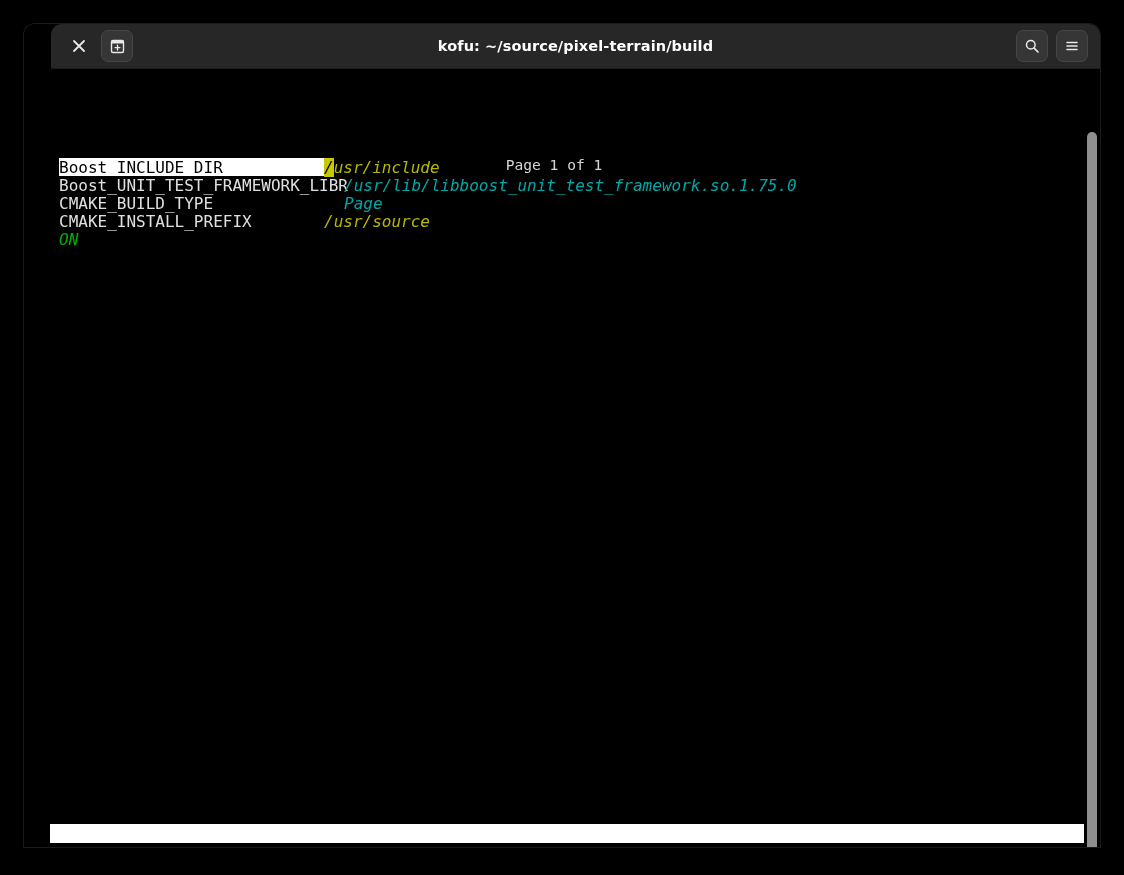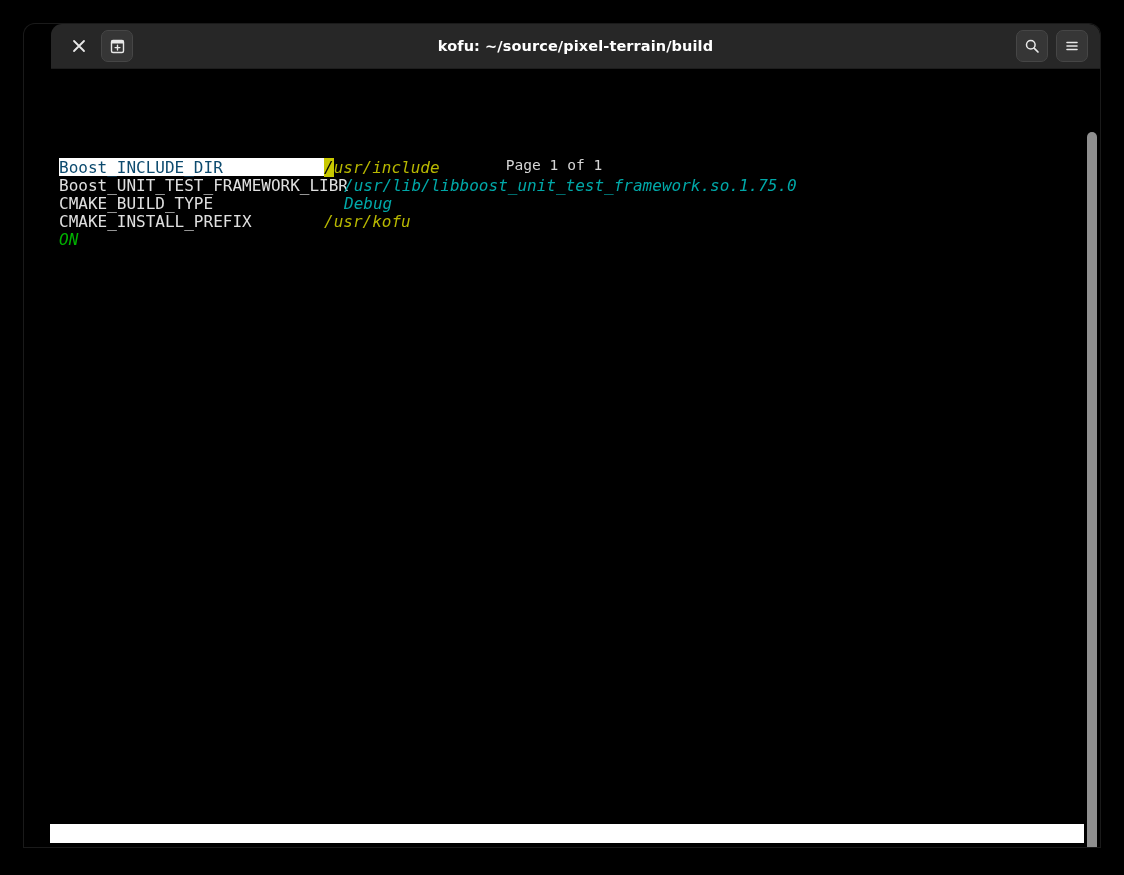--- a/index.html
+++ b/index.html
@@ -82,21 +82,21 @@
   }
 
   
   #terminal {
     position: relative;
     height: 779px;
     background: #000000;
     overflow: hidden;
   }
   .c-name     { color: #e0e0e0; }
-  .c-sel      { background: #ffffff; color: #0c4a6e; }
+  .c-sel      { background: #ffffff; color: #000000; }
   .c-path     { color: #b8b800; }
   .c-cyan     { color: #00a8a8; padding-left: 20px; }
   .c-green    { color: #00b200; text-align: center; }
   .c-cursor   { background: #c8c800; color: #000000; }
 
   #page-line {
     position: absolute;
     top: 87px;
     left: 0;
     width: 1060px;
@@ -230,26 +230,26 @@
         <span class="cache-value"><span class="c-cursor">/</span><span class="c-path">usr/include</span></span>
       </div>
 
       <div class="cache-row">
         <span class="cache-name c-name">Boost_UNIT_TEST_FRAMEWORK_LIBR</span>
         <span class="cache-value c-cyan">/usr/lib/libboost_unit_test_framework.so.1.75.0</span>
       </div>
 
       <div class="cache-row">
         <span class="cache-name c-name">CMAKE_BUILD_TYPE</span>
-        <span class="cache-value c-cyan">Debug</span>
+        <span class="cache-value c-cyan">Page</span>
       </div>
 
       <div class="cache-row">
         <span class="cache-name c-name">CMAKE_INSTALL_PREFIX</span>
-        <span class="cache-value c-path">/usr/kofu</span>
+        <span class="cache-value c-path">/usr/source</span>
       </div>
 
       <div class="cache-row">
         <span class="cache-value c-green">ON</span>
       </div>
 
     </div>
 
     <div id="status-bar">
       

